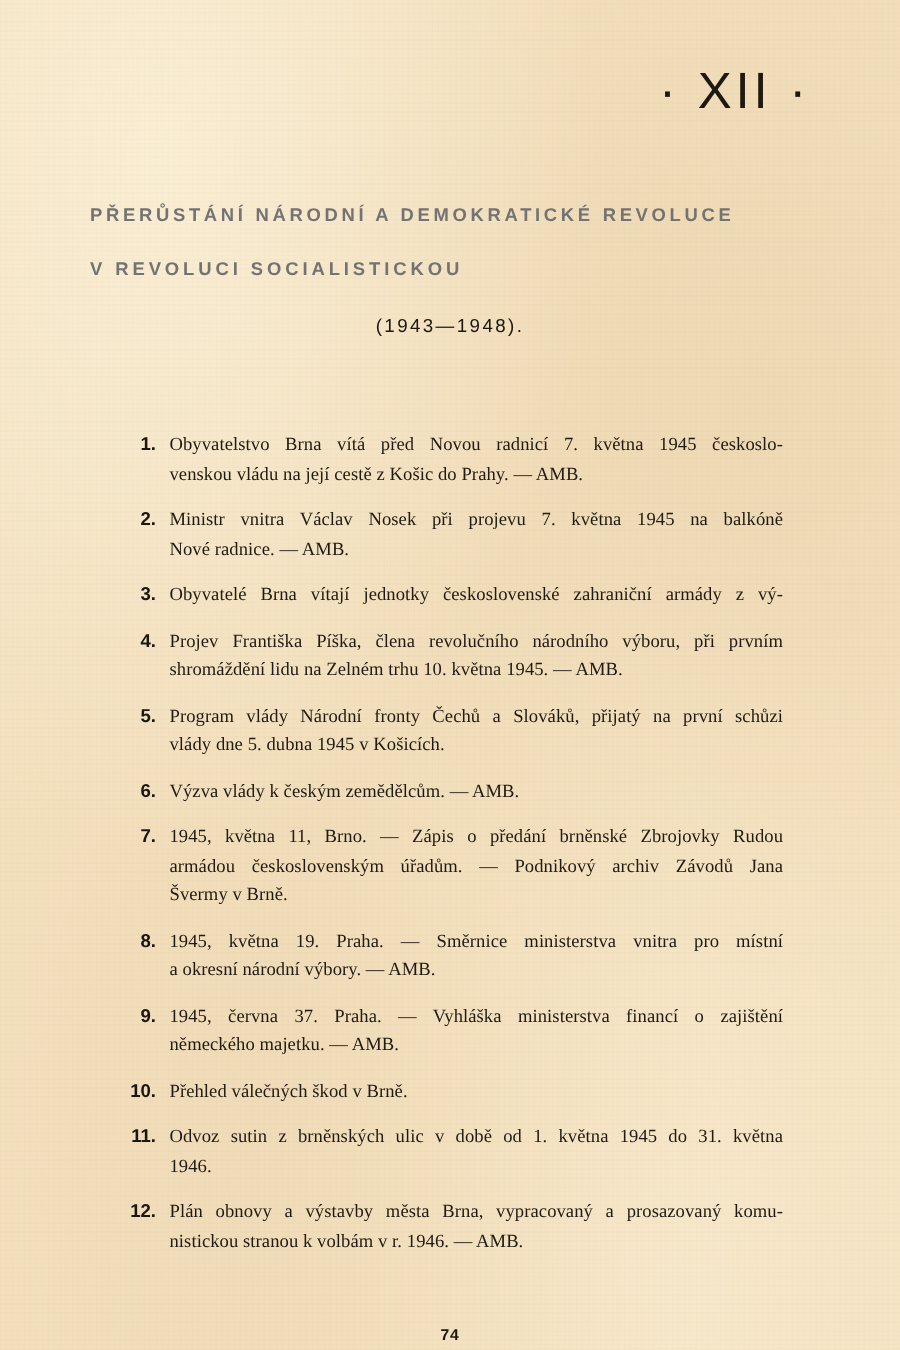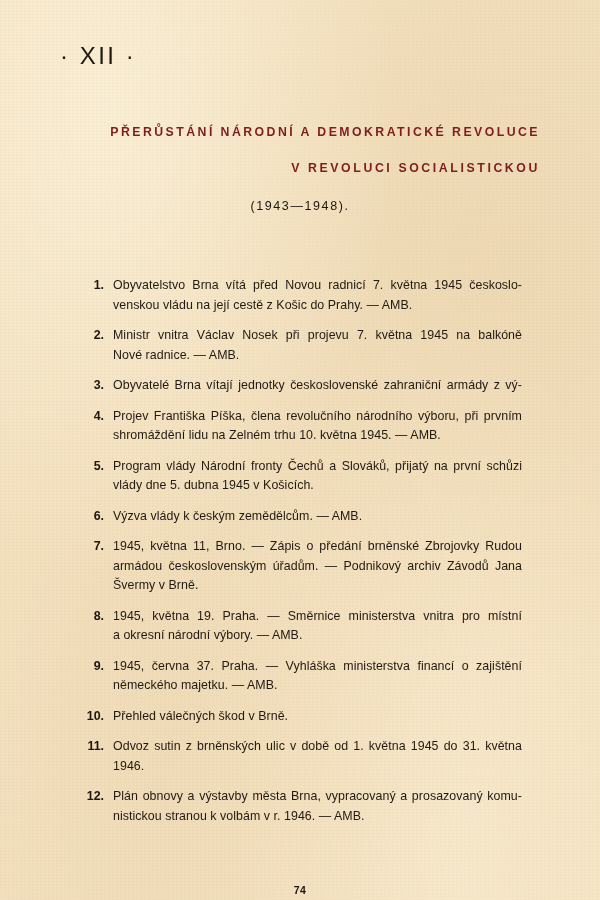--- a/index.html
+++ b/index.html
@@ -42,39 +42,39 @@
   .page {
     position: relative;
     z-index: 2;
     width: 600px;
     height: 900px;
     box-sizing: border-box;
     padding: 0 60px;
   }
 
   .chapter-number {
-    text-align: left;
+    text-align: right;
     margin-top: 42px;
-    font-size: 24px;
+    font-size: 34px;
     font-weight: 400;
     letter-spacing: 2.5px;
     color: #1e1811;
     font-family: "Liberation Sans", sans-serif;
   }
 
   .title-block {
     margin-top: 56px;
   }
   .title-line {
-    text-align: right;
+    text-align: left;
     font-size: 12.3px;
     font-weight: bold;
     letter-spacing: 2.45px;
     line-height: 1.1;
-    color: #7f1d1d;
+    color: #737373;
     white-space: nowrap;
   }
   .title-line.second {
     margin-top: 22px;
     letter-spacing: 2.6px;
   }
   .title-years {
     text-align: center;
     margin-top: 24px;
     font-size: 12.5px;
@@ -107,20 +107,21 @@
     font-size: 12.4px;
     line-height: 19.5px;
     text-align: justify;
     color: #201a12;
     letter-spacing: 0.05px;
     hyphens: manual;
   }
   .entry-text span.ln {
     display: block;
     white-space: nowrap;
+    font-family: Liberation Serif, serif;
   }
   .entry-text span.ln.justify {
     display: block;
     text-align: justify;
     text-align-last: justify;
     white-space: normal;
   }
 
   .folio {
     position: absolute;

